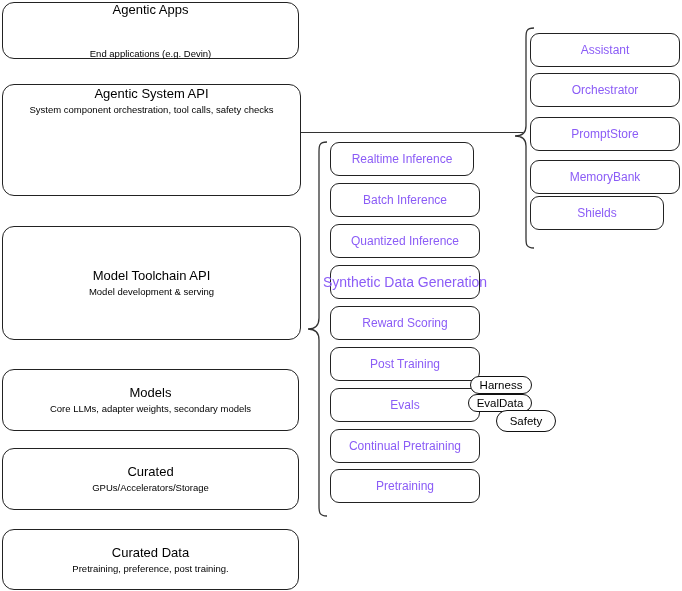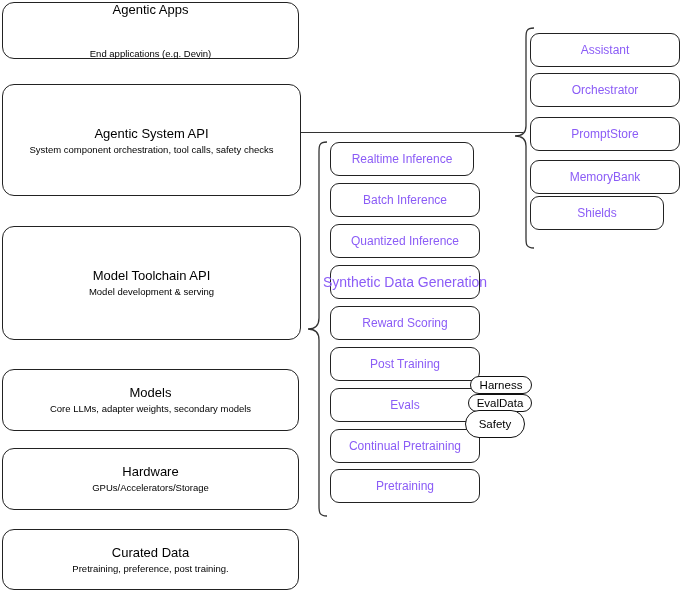--- a/index.html
+++ b/index.html
@@ -94,37 +94,37 @@
 </head>
 <body>
 
 <div id="canvas">
 
   <div class="layer-box" style="left:2px; top:2px; width:297px; height:57px;gap:28px;">
     <div class="layer-title">Agentic Apps</div>
     <div class="layer-sub">End applications (e.g. Devin)</div>
   </div>
 
-  <div class="layer-box tall" style="left:2px; top:84px; width:299px; height:112px; padding-top:40px;">
+  <div class="layer-box tall" style="left:2px; top:84px; width:299px; height:112px; ">
     <div class="layer-title">Agentic System API</div>
     <div class="layer-sub">System component orchestration, tool calls, safety checks</div>
   </div>
 
   <div class="layer-box tall" style="left:2px; top:226px; width:299px; height:114px; padding-top:40px;">
     <div class="layer-title">Model Toolchain API</div>
     <div class="layer-sub">Model development &amp; serving</div>
   </div>
 
   <div class="layer-box" style="left:2px; top:369px; width:297px; height:62px;">
     <div class="layer-title">Models</div>
     <div class="layer-sub">Core LLMs, adapter weights, secondary models</div>
   </div>
 
   <div class="layer-box" style="left:2px; top:448px; width:297px; height:62px;">
-    <div class="layer-title">Hardware</div>
+    <div class="layer-title">Curated</div>
     <div class="layer-sub">GPUs/Accelerators/Storage</div>
   </div>
 
   <div class="layer-box" style="left:2px; top:529px; width:297px; height:61px;">
     <div class="layer-title">Curated Data</div>
     <div class="layer-sub">Pretraining, preference, post training.</div>
   </div>
 
   <div class="connector" style="left:301px; top:132px; width:222px; height:1.3px;"></div>
 
@@ -151,21 +151,21 @@
   <div class="item-box" style="left:330px; top:388px; width:150px; height:34px;">Evals</div>
 
   <div class="item-box" style="left:330px; top:429px; width:150px; height:34px;">Continual Pretraining</div>
 
   <div class="item-box" style="left:330px; top:469px; width:150px; height:34px;">Pretraining</div>
 
   <div class="tag-pill" style="left:470px; top:376px; width:62px; height:18px;">Harness</div>
 
   <div class="tag-pill" style="left:468px; top:394px; width:64px; height:18px;">EvalData</div>
 
-  <div class="tag-pill" style="left:465px; top:410px; width:60px; height:28px;">Safety</div>
+  <div class="tag-pill" style="left:496px; top:410px; width:60px; height:22px;">Safety</div>
 
   <div class="item-box" style="left:530px; top:33px; width:150px; height:34px;">Assistant</div>
 
   <div class="item-box" style="left:530px; top:73px; width:150px; height:34px;">Orchestrator</div>
 
   <div class="item-box" style="left:530px; top:117px; width:150px; height:34px;">PromptStore</div>
 
   <div class="item-box" style="left:530px; top:160px; width:150px; height:34px;">MemoryBank</div>
 
   <div class="item-box" style="left:530px; top:196px; width:134px; height:34px;">Shields</div>

